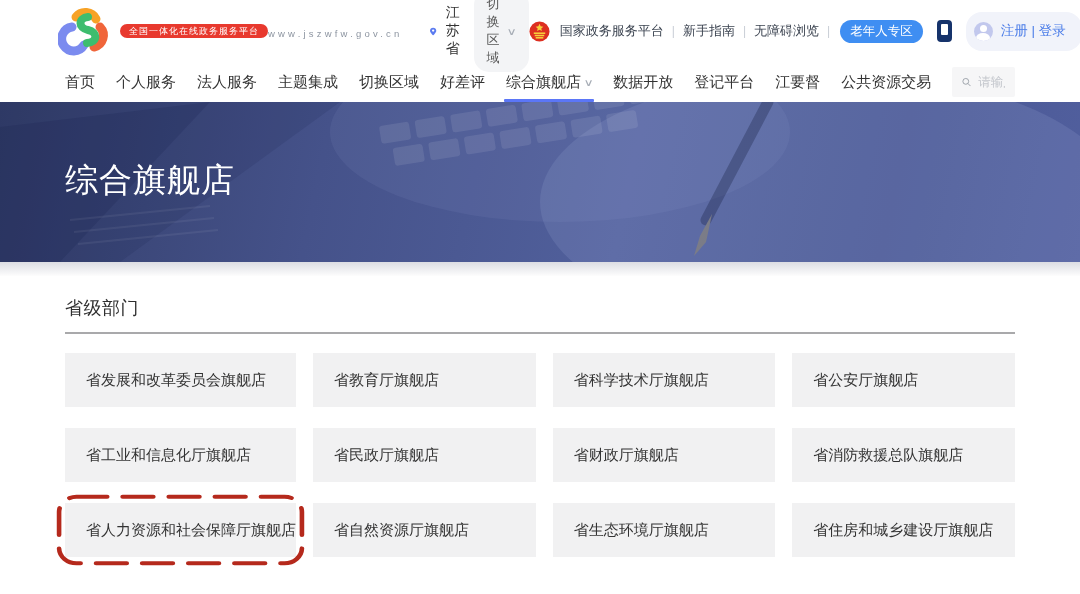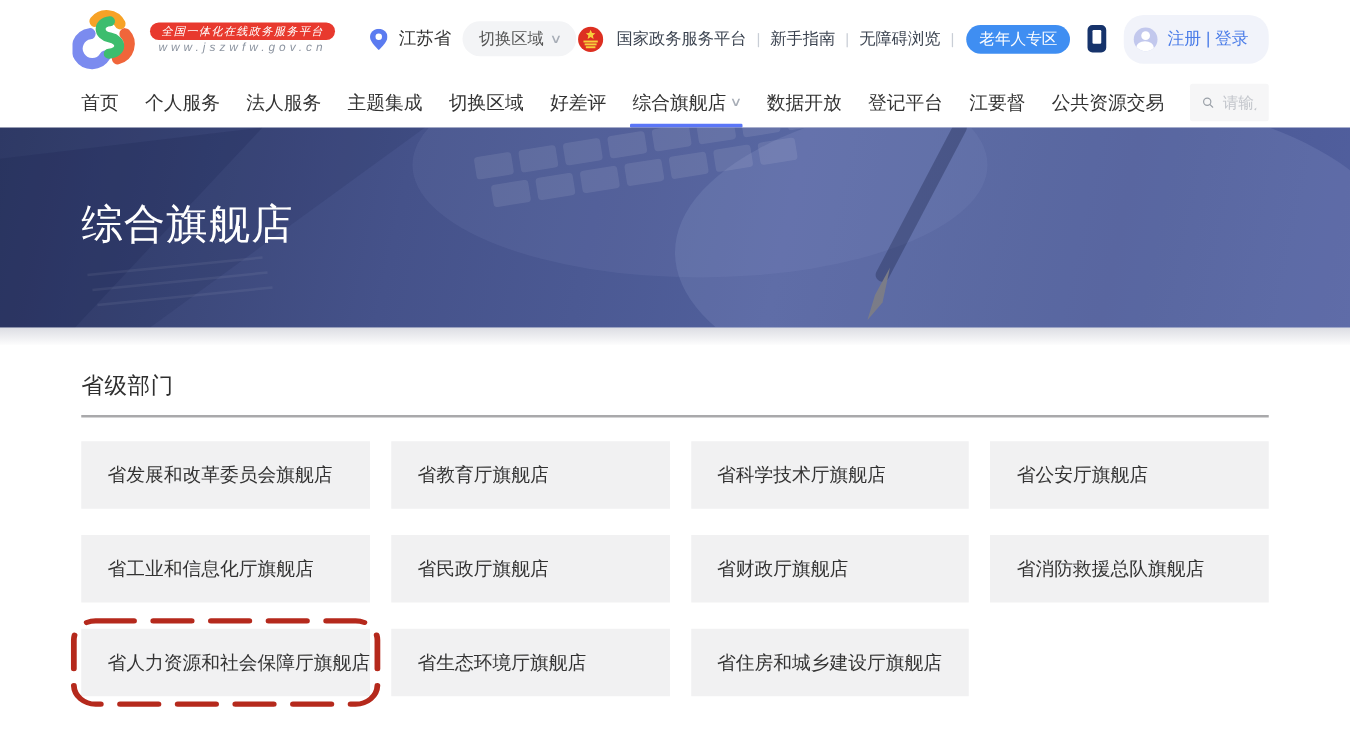--- a/index.html
+++ b/index.html
@@ -2,21 +2,21 @@
 <html><head>
 <meta charset="utf-8">
 <style>
   * { box-sizing: border-box; margin: 0; padding: 0; }
   html,body { width:1080px; height:594px; overflow:hidden; background:#fff;
     font-family:"Liberation Sans","DejaVu Sans",sans-serif; }
 
   
   .topbar { height:62px; display:flex; align-items:center; padding:0 65px 0 58px; background:#fff; }
   .logo-wrap { display:flex; align-items:center; gap:10px; cursor:pointer; }
-  .logo-text { display:flex; flex-direction:column; align-items:center;font-style:italic; }
+  .logo-text { display:flex; flex-direction:row; align-items:flex-end; }
   .logo-badge { background:#e8392e; color:#fff; font-size:9px; line-height:14px; padding:0 9px;
     border-radius:8px; letter-spacing:1px; margin-bottom:1px; white-space:nowrap; }
   .logo-title { font-size:23px; font-weight:700; color:#272c35; letter-spacing:2.5px; line-height:26px; }
   .logo-url { font-size:9.5px; color:#8d95a1; letter-spacing:3.2px; line-height:11px; }
   .region { display:flex; align-items:center; margin-left:28px; gap:9px; }
   .region-name { font-size:14px; color:#333; }
   .pill-switch { display:flex; align-items:center; gap:6px; background:#f3f4f6; border-radius:15px;
     padding:5px 13px; font-size:13px; color:#555; cursor:pointer; }
   .chev { font-size:10px; color:#a7adb6; transform:scaleX(1.4); display:inline-block; }
 
@@ -240,18 +240,21 @@
       <span>省消防救援总队旗舰店</span>
     </div>
 
   <div class="card">
     <span>省人力资源和社会保障厅旗舰店</span>
     <svg class="hl-ring" viewBox="0 0 243 80" preserveAspectRatio="none">
       <rect x="3" y="3" width="237" height="74" rx="17" ry="17" fill="none" stroke="#b5291c" stroke-width="4.5" stroke-dasharray="30 15" stroke-linecap="round"></rect>
     </svg>
   </div>
   <div class="card">
+      <span>省自然资源厅旗舰店</span>
+    </div>
+  <div class="card">
       <span>省生态环境厅旗舰店</span>
     </div>
   <div class="card">
       <span>省住房和城乡建设厅旗舰店</span>
     </div>
 </div>
 
 </body></html>

